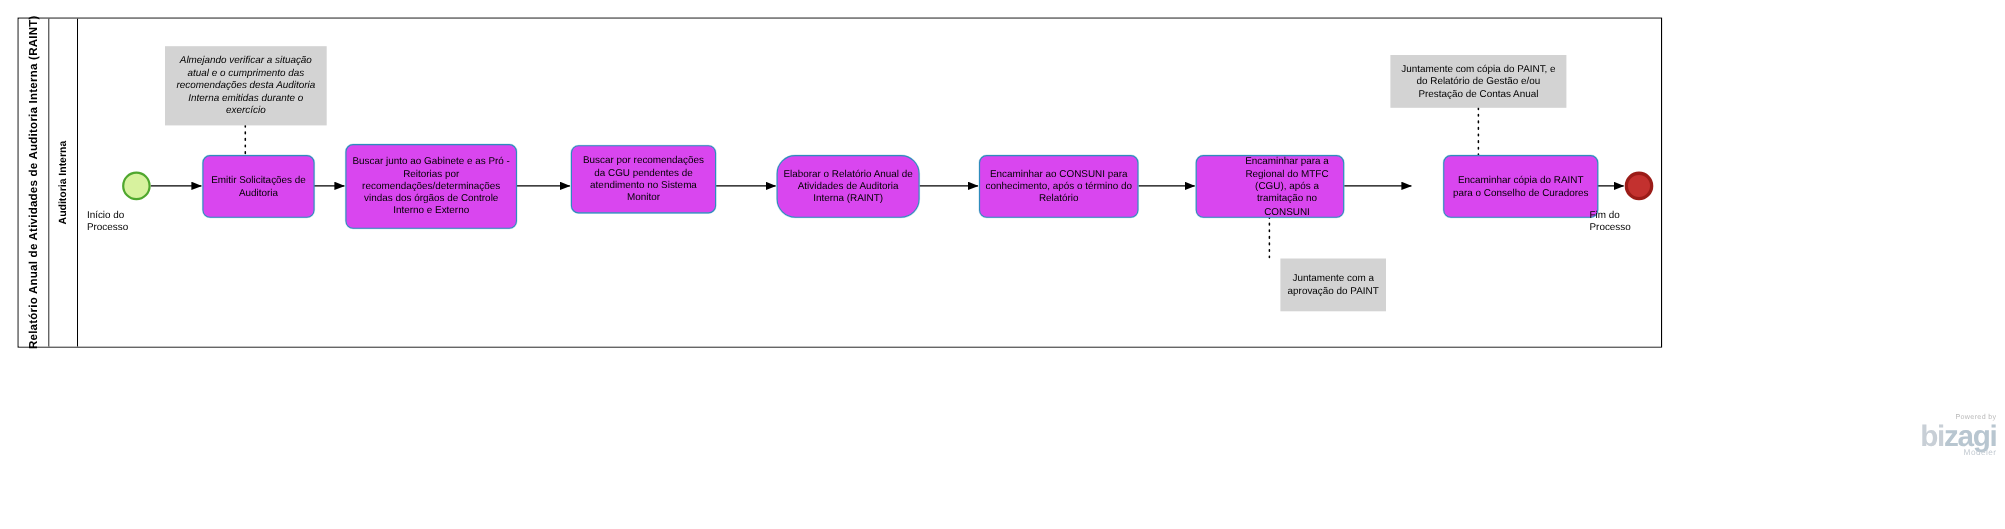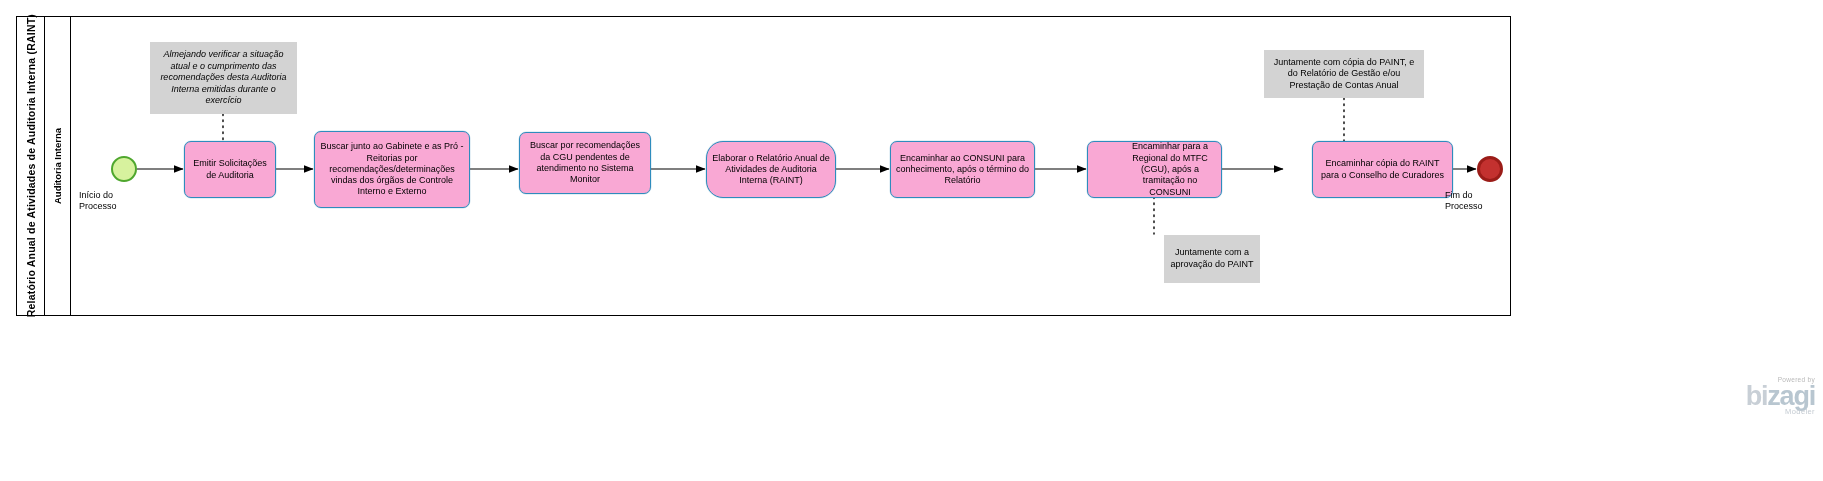--- a/index.html
+++ b/index.html
@@ -104,21 +104,21 @@
     font-size: 9px;
     color: #000000;
     text-align: left;
     line-height: 1.22;
     width: 90px;
   }
 
   
   .task {
     position: absolute;
-    background: #f9a8d4;
+    background: #d946ef;
     border: 1.6px solid #2E8CBD;
     border-radius: 7px;
     box-shadow: 0 0 0 0.5px rgba(46,140,189,0.25);
     display: flex;
     align-items: center;
     justify-content: flex-end;
     padding: 2px 4px;
   }
   .task-label {
     font-size: 9px;
@@ -233,21 +233,21 @@
 
     <line x1="1154" y1="197" x2="1154" y2="234" stroke="#000000" stroke-width="1.4" stroke-dasharray="1.5,4.5" stroke-linecap="round"></line>
   </svg>
 
   <div class="event event-start" style="left:111px; top:156px;"></div>
   <div class="event-label" style="left:79px; top:190px;">
     <div>Início do</div>
     <div>Processo</div>
   </div>
 
-  <div class="task" style="left:184px; top:141px; width:92px; height:57px;">
+  <div class="task" style="left:184px; top:141px; width:102px; height:57px;">
     <span class="task-label">Emitir Solicitações de Auditoria</span>
   </div>
 
   <div class="task" style="left:314px; top:131px; width:156px; height:77px;">
     <span class="task-label">Buscar junto ao Gabinete e as Pró -Reitorias por recomendações/determinações vindas dos órgãos de Controle Interno e Externo</span>
   </div>
 
   <div class="task" style="left:519px; top:132px; width:132px; height:62px;">
     <span class="task-label">Buscar por recomendações da CGU pendentes de atendimento no Sistema Monitor</span>
   </div>

